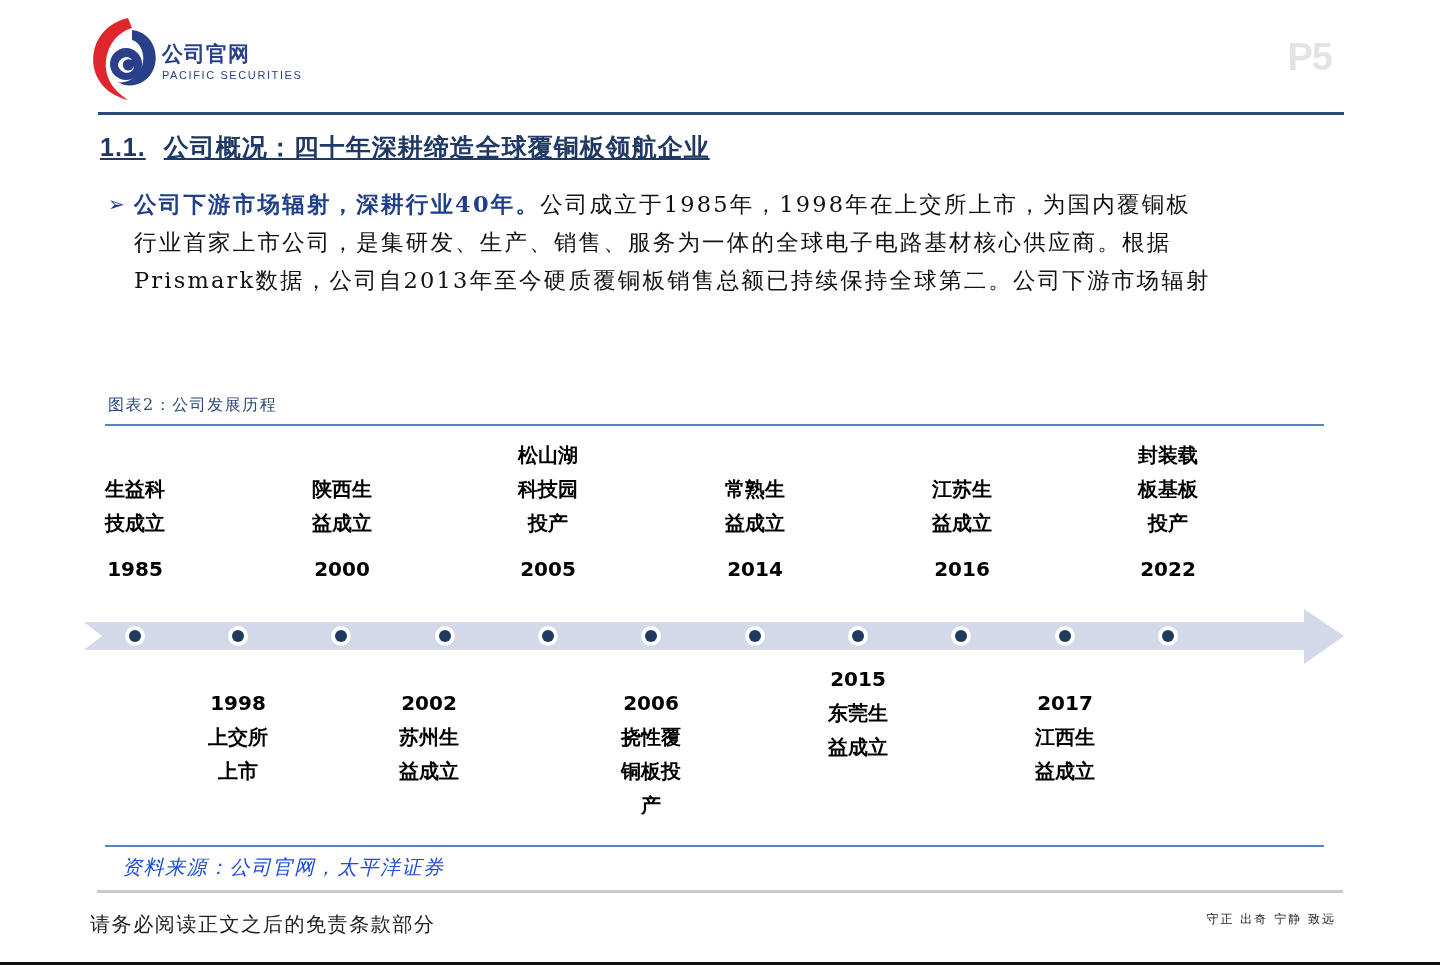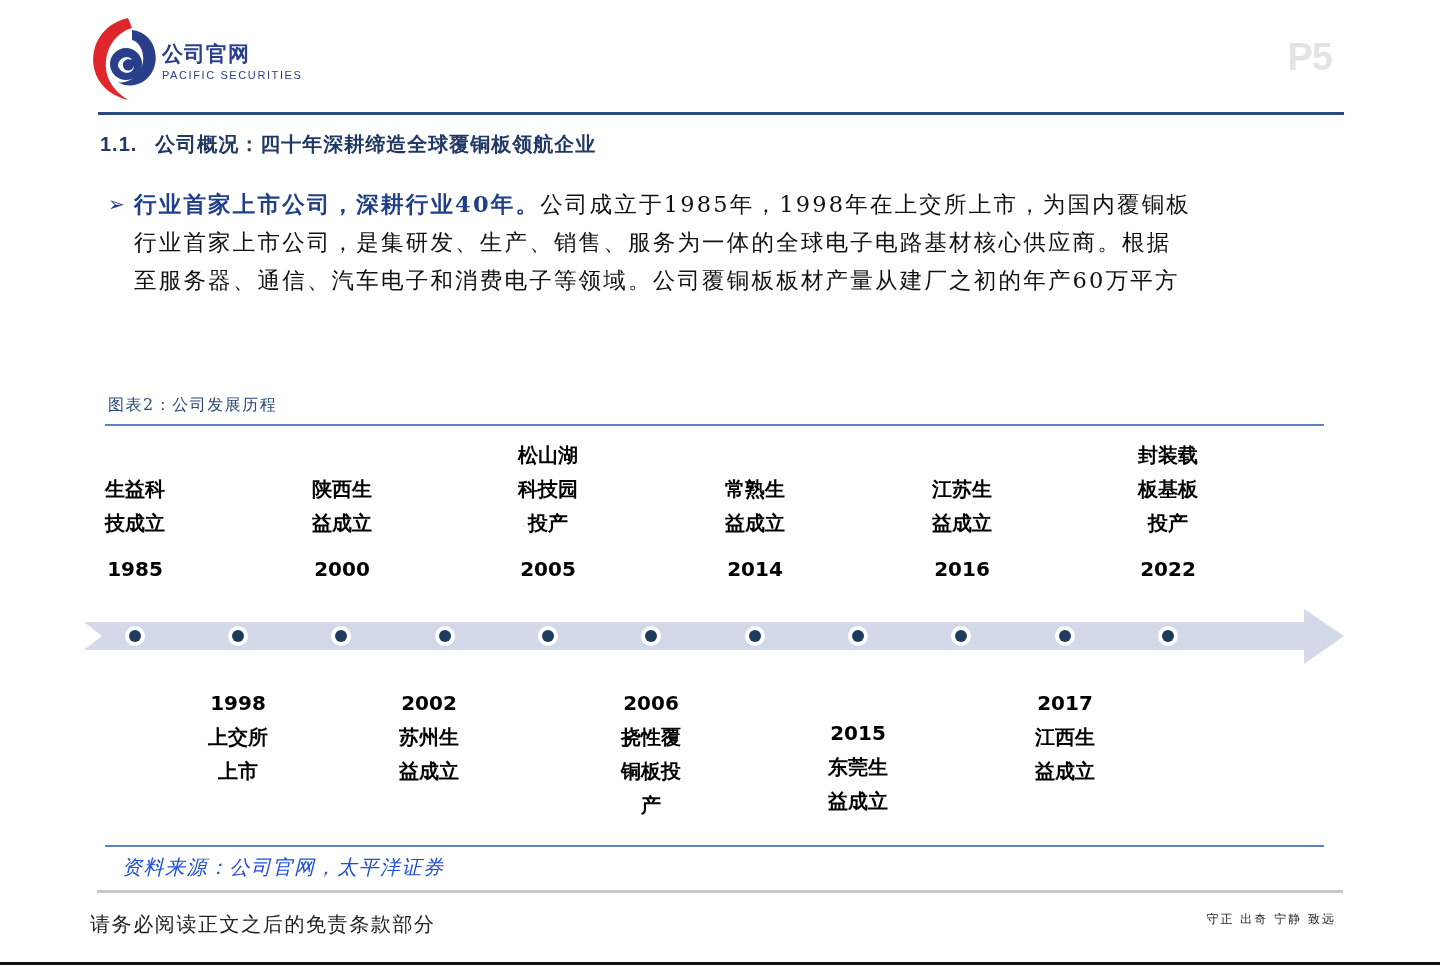--- a/index.html
+++ b/index.html
@@ -8,21 +8,21 @@
 
     .logo { position: absolute; left: 88px; top: 14px; width: 230px; height: 86px; }
     .logo svg { position: absolute; left: 0; top: 0; }
     .logo-cn { position: absolute; left: 74px; top: 26px; font-family: "DejaVu Sans", sans-serif; font-weight: bold; font-size: 21px; color: #2a3f8a; letter-spacing: 1px; white-space: nowrap; }
     .logo-en { position: absolute; left: 74px; top: 55px; font-family: "Liberation Sans", sans-serif; font-size: 11px; color: #2a3f8a; letter-spacing: 1.6px; white-space: nowrap; }
 
     .page-num { position: absolute; right: 108px; top: 36px; font-family: "Liberation Sans", sans-serif; font-weight: bold; font-size: 38px; color: #e3e3e3; letter-spacing: -1px; }
 
     .header-rule { position: absolute; left: 98px; top: 112px; width: 1246px; height: 3px; background: #2b4a7d; }
 
-    .section-title { position: absolute; left: 100px; top: 131px; font-family: "DejaVu Serif", serif; font-weight: bold; font-size: 20px; color: #1f3864; white-space: nowrap; letter-spacing: 1px; }
+    .section-title { position: absolute; left: 100px; top: 131px; font-family: "DejaVu Serif", serif; font-weight: bold; font-size: 25px; color: #1f3864; white-space: nowrap; letter-spacing: 1px; text-decoration: underline; }
     .section-title .num { font-family: "Liberation Sans", sans-serif; margin-right: 18px; letter-spacing: 1px; }
 
     .para { position: absolute; left: 108px; top: 185px; width: 1210px; font-family: "DejaVu Serif", serif; font-size: 22.5px; line-height: 38px; color: #111; }
     .para .bullet { position: absolute; left: 0; top: 0; color: #1f3f8a; font-size: 20px; }
     .para .lines { padding-left: 26px; }
     .para .line { white-space: nowrap; letter-spacing: 2.2px; display: block; }
     .para .lead { color: #1f3f8a; font-weight: bold; }
 
     .fig-caption { position: absolute; left: 108px; top: 395px; font-family: "DejaVu Serif", serif; font-size: 16px; color: #2b4a7d; letter-spacing: 1.5px; }
     .fig-rule-top { position: absolute; left: 105px; top: 424px; width: 1219px; height: 2px; background: #5b82c0; }
@@ -62,23 +62,23 @@
 <div class="page-num">P5</div>
 <div class="header-rule"></div>
 
 <div class="section-title">
   <span class="num">1.1.</span><span>公司概况：四十年深耕缔造全球覆铜板领航企业</span>
 </div>
 
 <div class="para">
   <span class="bullet">➢</span>
   <div class="lines">
-    <span class="line"><span class="lead">行业首家上市公司，深耕行业40年。</span><span>公司成立于1985年，1998年在上交所上市，为国内覆铜板</span></span>
+    <span class="line"><span class="lead">公司下游市场辐射，深耕行业40年。</span><span>公司成立于1985年，1998年在上交所上市，为国内覆铜板</span></span>
     <span class="line">行业首家上市公司，是集研发、生产、销售、服务为一体的全球电子电路基材核心供应商。根据</span>
-    <span class="line">至服务器、通信、汽车电子和消费电子等领域。公司覆铜板板材产量从建厂之初的年产60万平方</span>
+    <span class="line">Prismark数据，公司自2013年至今硬质覆铜板销售总额已持续保持全球第二。公司下游市场辐射</span>
   </div>
 </div>
 
 <div class="fig-caption">图表2：公司发展历程</div>
 <div class="fig-rule-top"></div>
 
 <div class="event top" style="left:135px; top:472px;">
   <span class="txt">生益科</span>
   <span class="txt">技成立</span>
   <span class="txt year">1985</span>
@@ -137,21 +137,21 @@
   <span class="txt year">2002</span>
   <span class="txt">苏州生</span>
   <span class="txt">益成立</span>
 </div>
 <div class="event bottom" style="left:651px; top:686px;">
   <span class="txt year">2006</span>
   <span class="txt">挠性覆</span>
   <span class="txt">铜板投</span>
   <span class="txt">产</span>
 </div>
-<div class="event bottom" style="left:858px; top:716px;text-align:center;">
+<div class="event bottom" style="left:858px; top:662px;text-align:center;">
   <span class="txt year">2015</span>
   <span class="txt">东莞生</span>
   <span class="txt">益成立</span>
 </div>
 <div class="event bottom" style="left:1065px; top:686px;">
   <span class="txt year">2017</span>
   <span class="txt">江西生</span>
   <span class="txt">益成立</span>
 </div>
 

